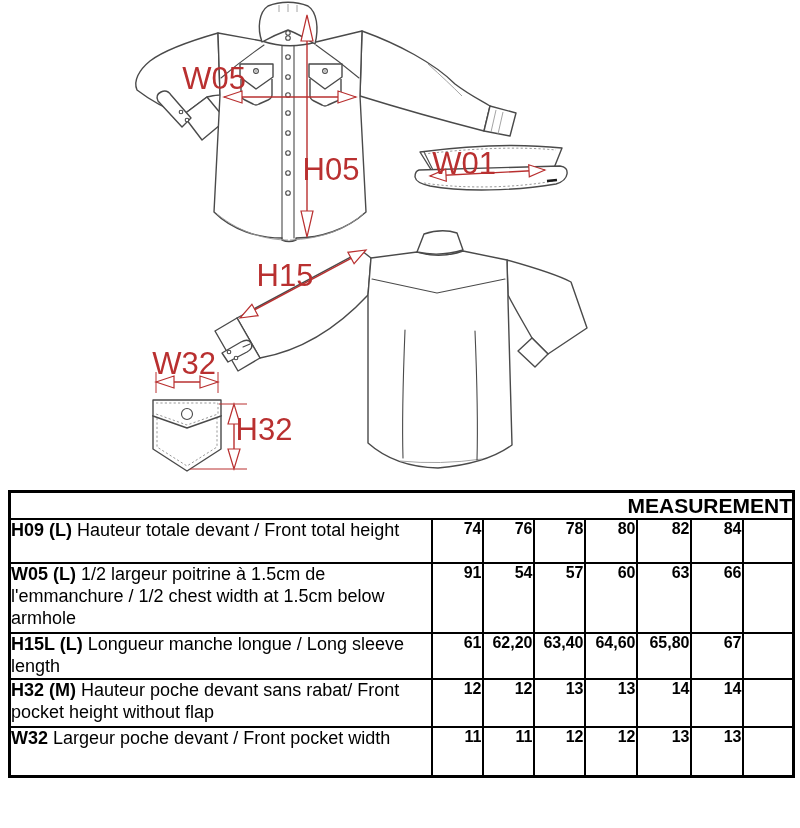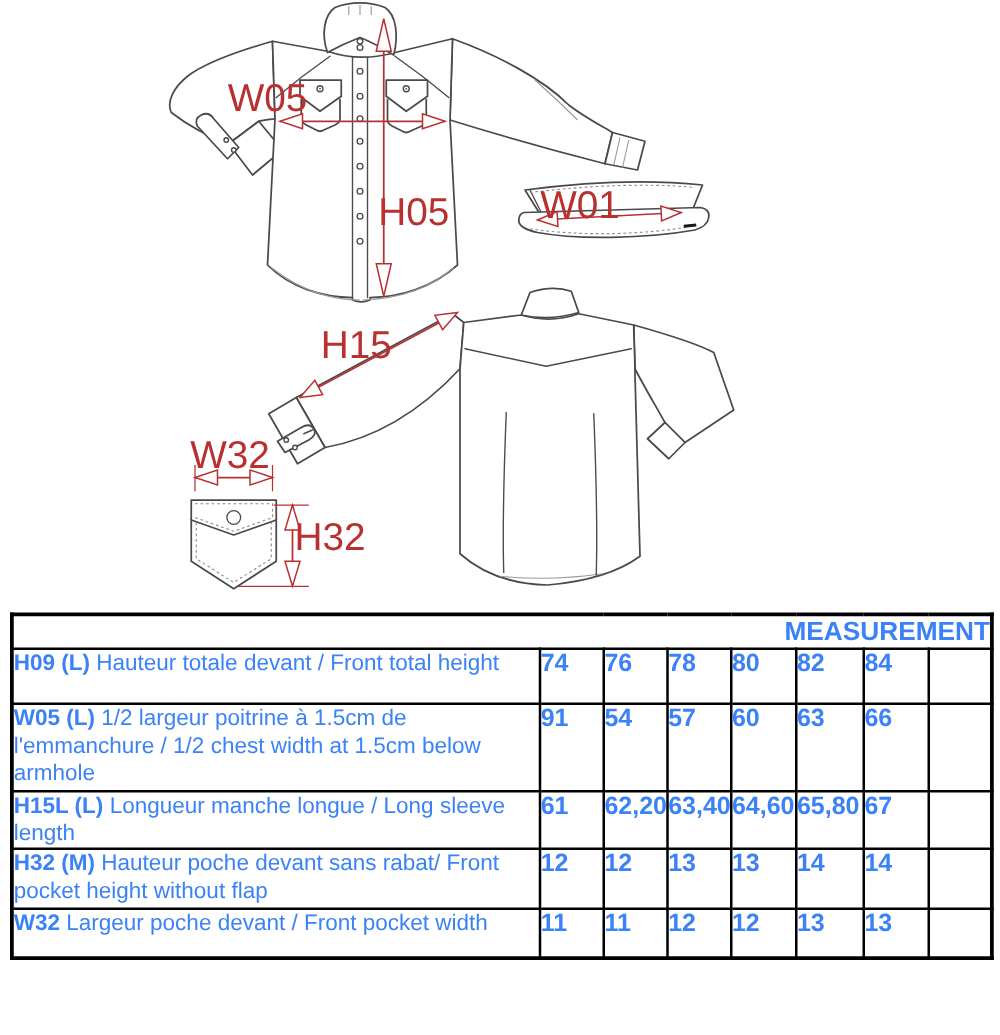--- a/index.html
+++ b/index.html
@@ -1,17 +1,17 @@
 <!DOCTYPE html>
 <html><head>
 <meta charset="utf-8">
 <style>
   html,body{margin:0;padding:0;background:#fff;}
   #stage{position:relative;width:800px;height:828px;background:#fff;overflow:hidden;
-         font-family:"Liberation Sans",sans-serif;color:#3b82f6;}
+         font-family:"Liberation Sans",sans-serif;color:#000000;}
   #diagram-svg{position:absolute;left:0;top:0;}
 
   .outline{fill:#fff;stroke:#4a4a4a;stroke-width:1.4;stroke-linejoin:round;}
   .seam{fill:none;stroke:#4a4a4a;stroke-width:1.1;stroke-linejoin:round;stroke-linecap:round;}
   .lightseam{fill:none;stroke:#9a9a9a;stroke-width:0.9;}
   .stitch{fill:none;stroke:#8c8c8c;stroke-width:0.9;stroke-dasharray:2.2,2.2;}
   .snap{fill:#fff;stroke:#4a4a4a;stroke-width:1.1;}
   .snapdot{fill:#6a6a6a;}
   .dim{stroke:#b93030;stroke-width:1.4;fill:none;}
   .dimthin{stroke:#b93030;stroke-width:1;fill:none;}
@@ -20,22 +20,22 @@
              text-anchor:middle;}
   .blackdash{stroke:#1a1a1a;stroke-width:2.6;}
 
   #meas-table{position:absolute;left:8px;top:490px;width:784px;border-collapse:collapse;
               table-layout:fixed;background:#fff;border:3px solid #000;}
   #meas-table th,#meas-table td{border:2px solid #000;padding:0;overflow:hidden;}
   .t-title{font-size:21px;font-weight:bold;text-align:right;height:25px;vertical-align:middle;}
   .hdr{font-size:20px;font-weight:bold;text-align:center;height:31px;vertical-align:middle;}
   .desc{font-size:18px;text-align:left;vertical-align:top;padding:1px 8px 0 6px;line-height:1.22;}
   .desc b{font-weight:bold;}
-  .val{font-size:20px;font-weight:bold;text-align:left;vertical-align:top;padding-top:2px;margin-top:32px;}
-  tr.r1{height:44px;} tr.r2{height:70px;} tr.r3{height:45px;} tr.r4{height:48px;} tr.r5{height:40px;}
+  .val{font-size:16px;font-weight:bold;text-align:right;vertical-align:top;padding-top:2px;margin-top:32px;}
+  tr.r1{height:44px;} tr.r2{height:70px;} tr.r3{height:45px;} tr.r4{height:48px;} tr.r5{height:50px;}
 </style>
 </head>
 <body>
 
 <div id="stage">
 
   <svg id="diagram-svg" width="800" height="490" viewBox="0 0 800 490">
 
     <g>
 

